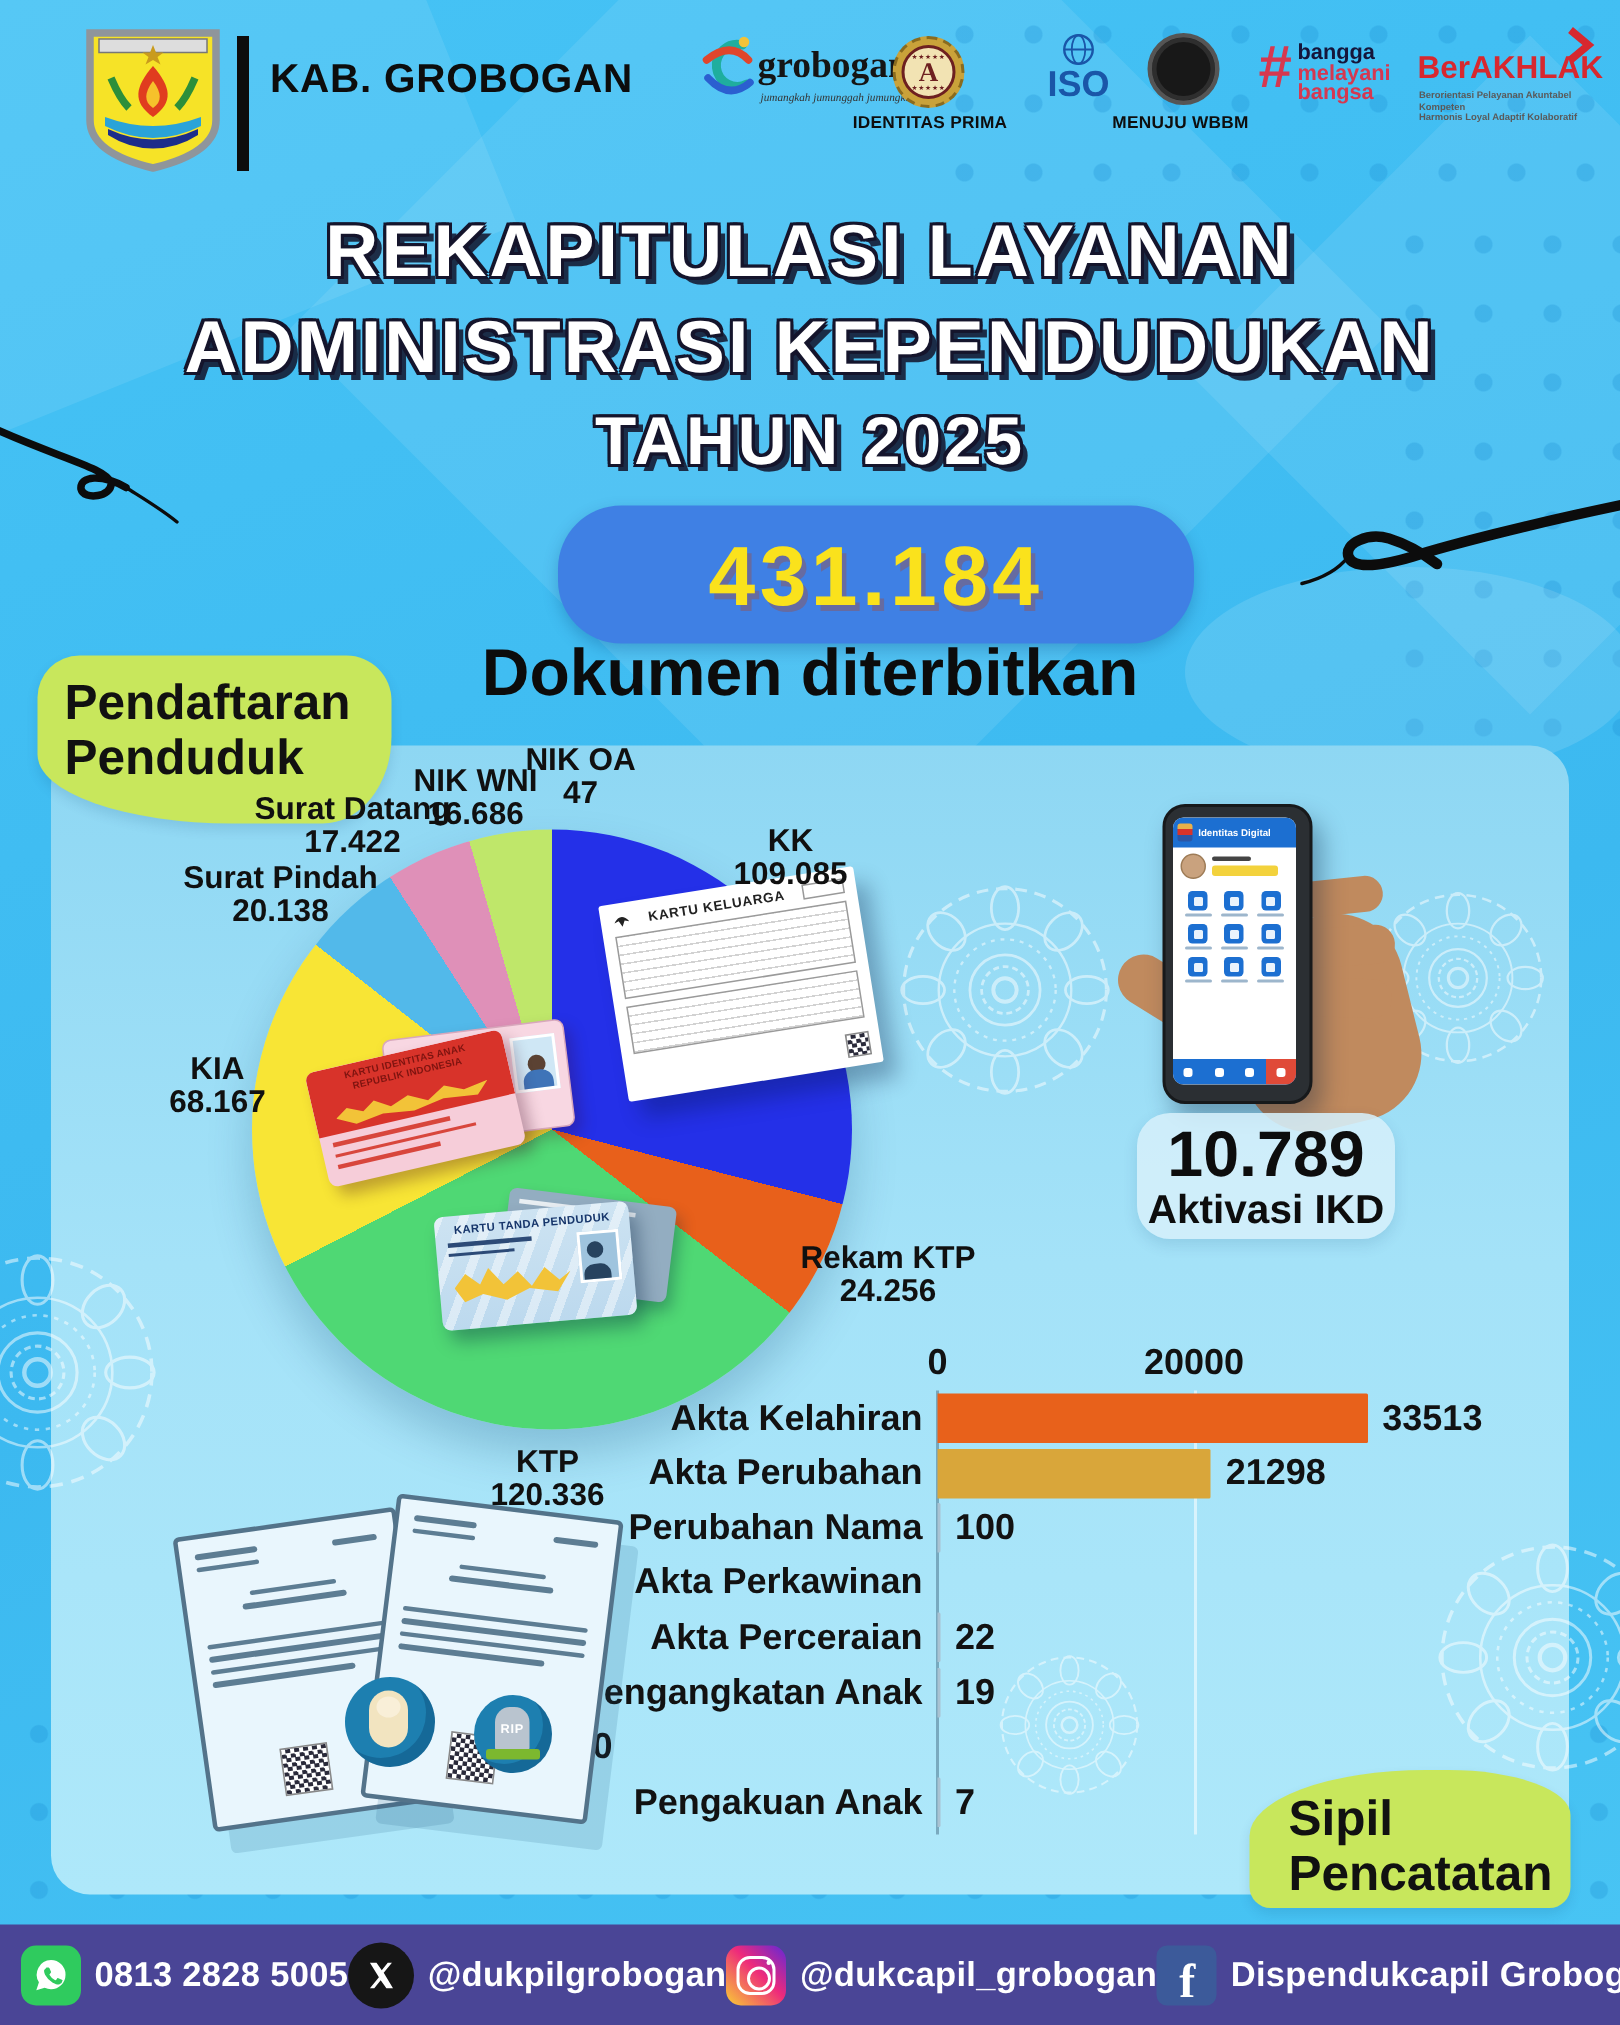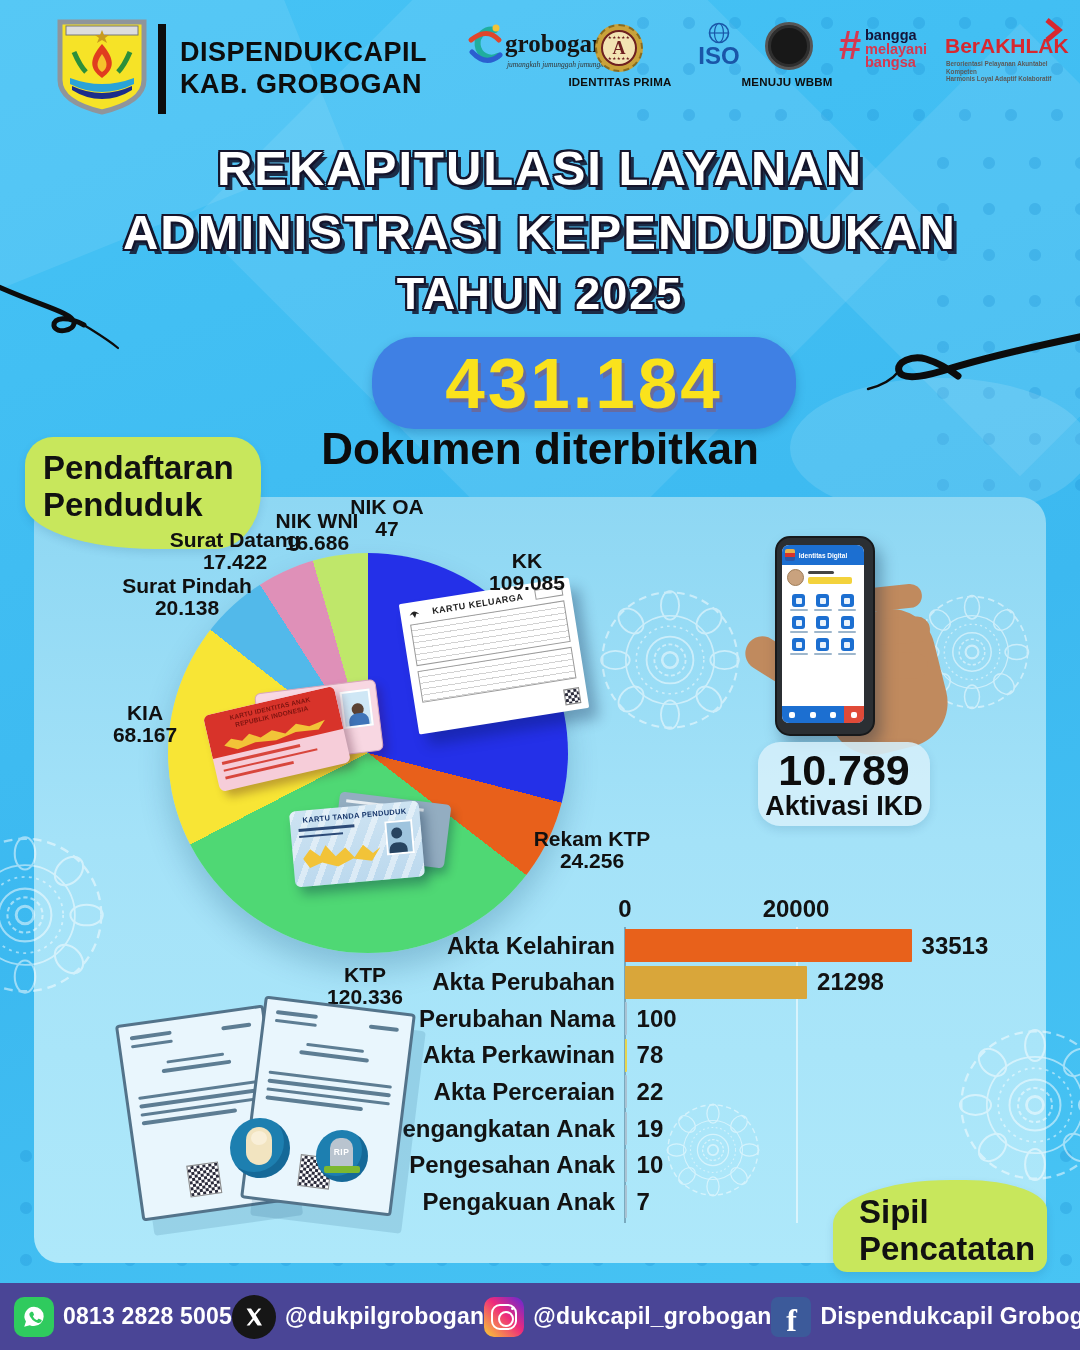--- a/index.html
+++ b/index.html
@@ -27,21 +27,21 @@
   .bangga-hash{font-weight:900;font-size:40px;color:#d63850;line-height:38px;}
   .bangga-words{font-weight:800;font-size:14.5px;line-height:13.5px;}
   .bg-w1{color:#15153a}.bg-w2{color:#d63850}.bg-w3{color:#d63850}
   .berakhlak{font-weight:900;font-size:21px;color:#d7282f;letter-spacing:0;}
   .berakhlak-sub{font-size:6.3px;color:#5a5a5a;line-height:7.5px;font-weight:700;}
   
   .title-line{left:0;width:1080px;text-align:center;color:#fff;font-weight:900;letter-spacing:2px;
     text-shadow:2px 0 0 #15152c,-2px 0 0 #15152c,0 2px 0 #15152c,0 -2px 0 #15152c,2px 2px 0 #15152c,-2px -2px 0 #15152c,2px -2px 0 #15152c,-2px 2px 0 #15152c,5px 5px 0 rgba(18,18,40,.85);}
   .t1{top:140px;font-size:49px;} .t2{top:204px;font-size:49px;} .t3{top:268px;font-size:45px;}
   .total-badge{left:372px;top:337px;width:424px;height:92px;background:#3f80e4;border-radius:42px;display:flex;align-items:center;justify-content:center;box-shadow:0 4px 10px rgba(0,50,110,.25);}
-  .total-num{font-size:71px;font-weight:900;color:#fae21c;letter-spacing:3px;text-shadow:3px 4px 0 rgba(135,90,105,.55);}
+  .total-num{font-size:56px;font-weight:900;color:#fae21c;letter-spacing:3px;text-shadow:3px 4px 0 rgba(135,90,105,.55);}
   .total-cap{left:0;top:424px;width:1080px;text-align:center;font-size:44px;font-weight:800;color:#0c0c0c;}
   
   .panel{left:34px;top:497px;width:1012px;height:766px;border-radius:26px;background:linear-gradient(180deg,#8ed7f3 0%,#a4e2f8 45%,#aee8fa 100%);}
   .blob{background:#c8e75c;box-shadow:0 4px 8px rgba(0,60,110,.12);}
   .blob-pendaftaran{left:25px;top:437px;width:236px;height:112px;border-radius:28px 30px 46px 55% / 28px 30px 58px 46px;padding:12px 0 0 18px;box-sizing:border-box;}
   .blob-pencatatan{left:833px;top:1180px;width:214px;height:92px;border-radius:55% 38% 14px 14px / 44px 30px 14px 14px;padding:13px 0 0 26px;box-sizing:border-box;}
   .blob-txt{font-size:33px;font-weight:800;color:#111;line-height:37px;}
   
   .pie-disc{left:168px;top:553px;width:400px;height:400px;border-radius:50%;box-shadow:0 16px 30px rgba(0,60,100,.22);}
   .pie-label{position:absolute;transform:translate(-50%,-50%);text-align:center;font-size:21px;font-weight:800;color:#101010;line-height:22px;white-space:nowrap;}
@@ -160,21 +160,20 @@
     <rect x="14" y="10" width="72" height="9" fill="#ddd" stroke="#777" stroke-width="1"></rect>
     <polygon points="50,14 52,19 57,19 53,22 55,27 50,24 45,27 47,22 43,19 48,19" fill="#c99b1d"></polygon>
     <path d="M50,28 C62,42 64,52 50,62 C36,52 38,42 50,28 z" fill="#e03c1f"></path>
     <path d="M50,38 C56,46 56,52 50,56 C44,52 44,46 50,38 z" fill="#f6c12b"></path>
     <path d="M22,36 q6,14 12,20 M78,36 q-6,14 -12,20" stroke="#2c8f3a" stroke-width="5" fill="none"></path>
     <path d="M18,62 q16,6 32,6 q16,0 32,-6 l0,6 q-16,8 -32,8 q-16,0 -32,-8 z" fill="#2aa3d8"></path>
     <path d="M20,70 q15,7 30,7 q15,0 30,-7 l0,4 q-14,9 -30,9 q-16,0 -30,-9 z" fill="#1c2d8a"></path>
   </svg>
   <div class="abs divider"></div>
   <div class="abs agency">
-    <div>DISPENDUKCAPIL</div>
     <div>KAB. GROBOGAN</div>
   </div>
 
   <div class="abs partners">
     <svg class="p-item" style="left:8px;top:6px;" width="40" height="52" viewBox="0 0 40 52">
       <path d="M32,8 a14,14 0 1,0 3,26" fill="none" stroke="#1fae9e" stroke-width="6" stroke-linecap="round"></path>
       <path d="M8,18 q16,-13 28,0" fill="none" stroke="#e0452c" stroke-width="5" stroke-linecap="round"></path>
       <path d="M9,30 q14,15 28,3" fill="none" stroke="#2b5fd0" stroke-width="5" stroke-linecap="round"></path>
       <circle cx="33" cy="6" r="3.5" fill="#f2c338"></circle>
     </svg>
@@ -460,41 +459,36 @@
         </div>
         <div class="bar-row" style="top: 125.2px;">
           <div class="bar-cat">Perubahan Nama</div>
           <div class="bar-zone">
             <div class="bar-fill" style="width: 1.6px; background: rgb(169, 194, 210);"></div>
             <div class="bar-val">100</div>
           </div>
         </div>
         <div class="bar-row" style="top: 161.8px;">
           <div class="bar-cat">Akta Perkawinan</div>
-          <div class="bar-zone">
-            <div class="bar-fill" style="width: 1.6px; background: rgb(230, 212, 77);"></div>
-            <div class="bar-val">78</div>
-          </div>
         </div>
         <div class="bar-row" style="top: 198.4px;">
           <div class="bar-cat">Akta Perceraian</div>
           <div class="bar-zone">
             <div class="bar-fill" style="width: 1.6px; background: rgb(169, 194, 210);"></div>
             <div class="bar-val">22</div>
           </div>
         </div>
         <div class="bar-row" style="top: 235px;">
           <div class="bar-cat">Pengangkatan Anak</div>
           <div class="bar-zone">
             <div class="bar-fill" style="width: 1.6px; background: rgb(169, 194, 210);"></div>
             <div class="bar-val">19</div>
           </div>
         </div>
         <div class="bar-row" style="top: 271.6px;">
-          <div class="bar-cat">Pengesahan Anak</div>
           <div class="bar-zone">
             <div class="bar-fill" style="width: 1.6px; background: rgb(169, 194, 210);"></div>
             <div class="bar-val">10</div>
           </div>
         </div>
         <div class="bar-row" style="top: 308.2px;">
           <div class="bar-cat">Pengakuan Anak</div>
           <div class="bar-zone">
             <div class="bar-fill" style="width: 1.6px; background: rgb(169, 194, 210);"></div>
             <div class="bar-val">7</div>

